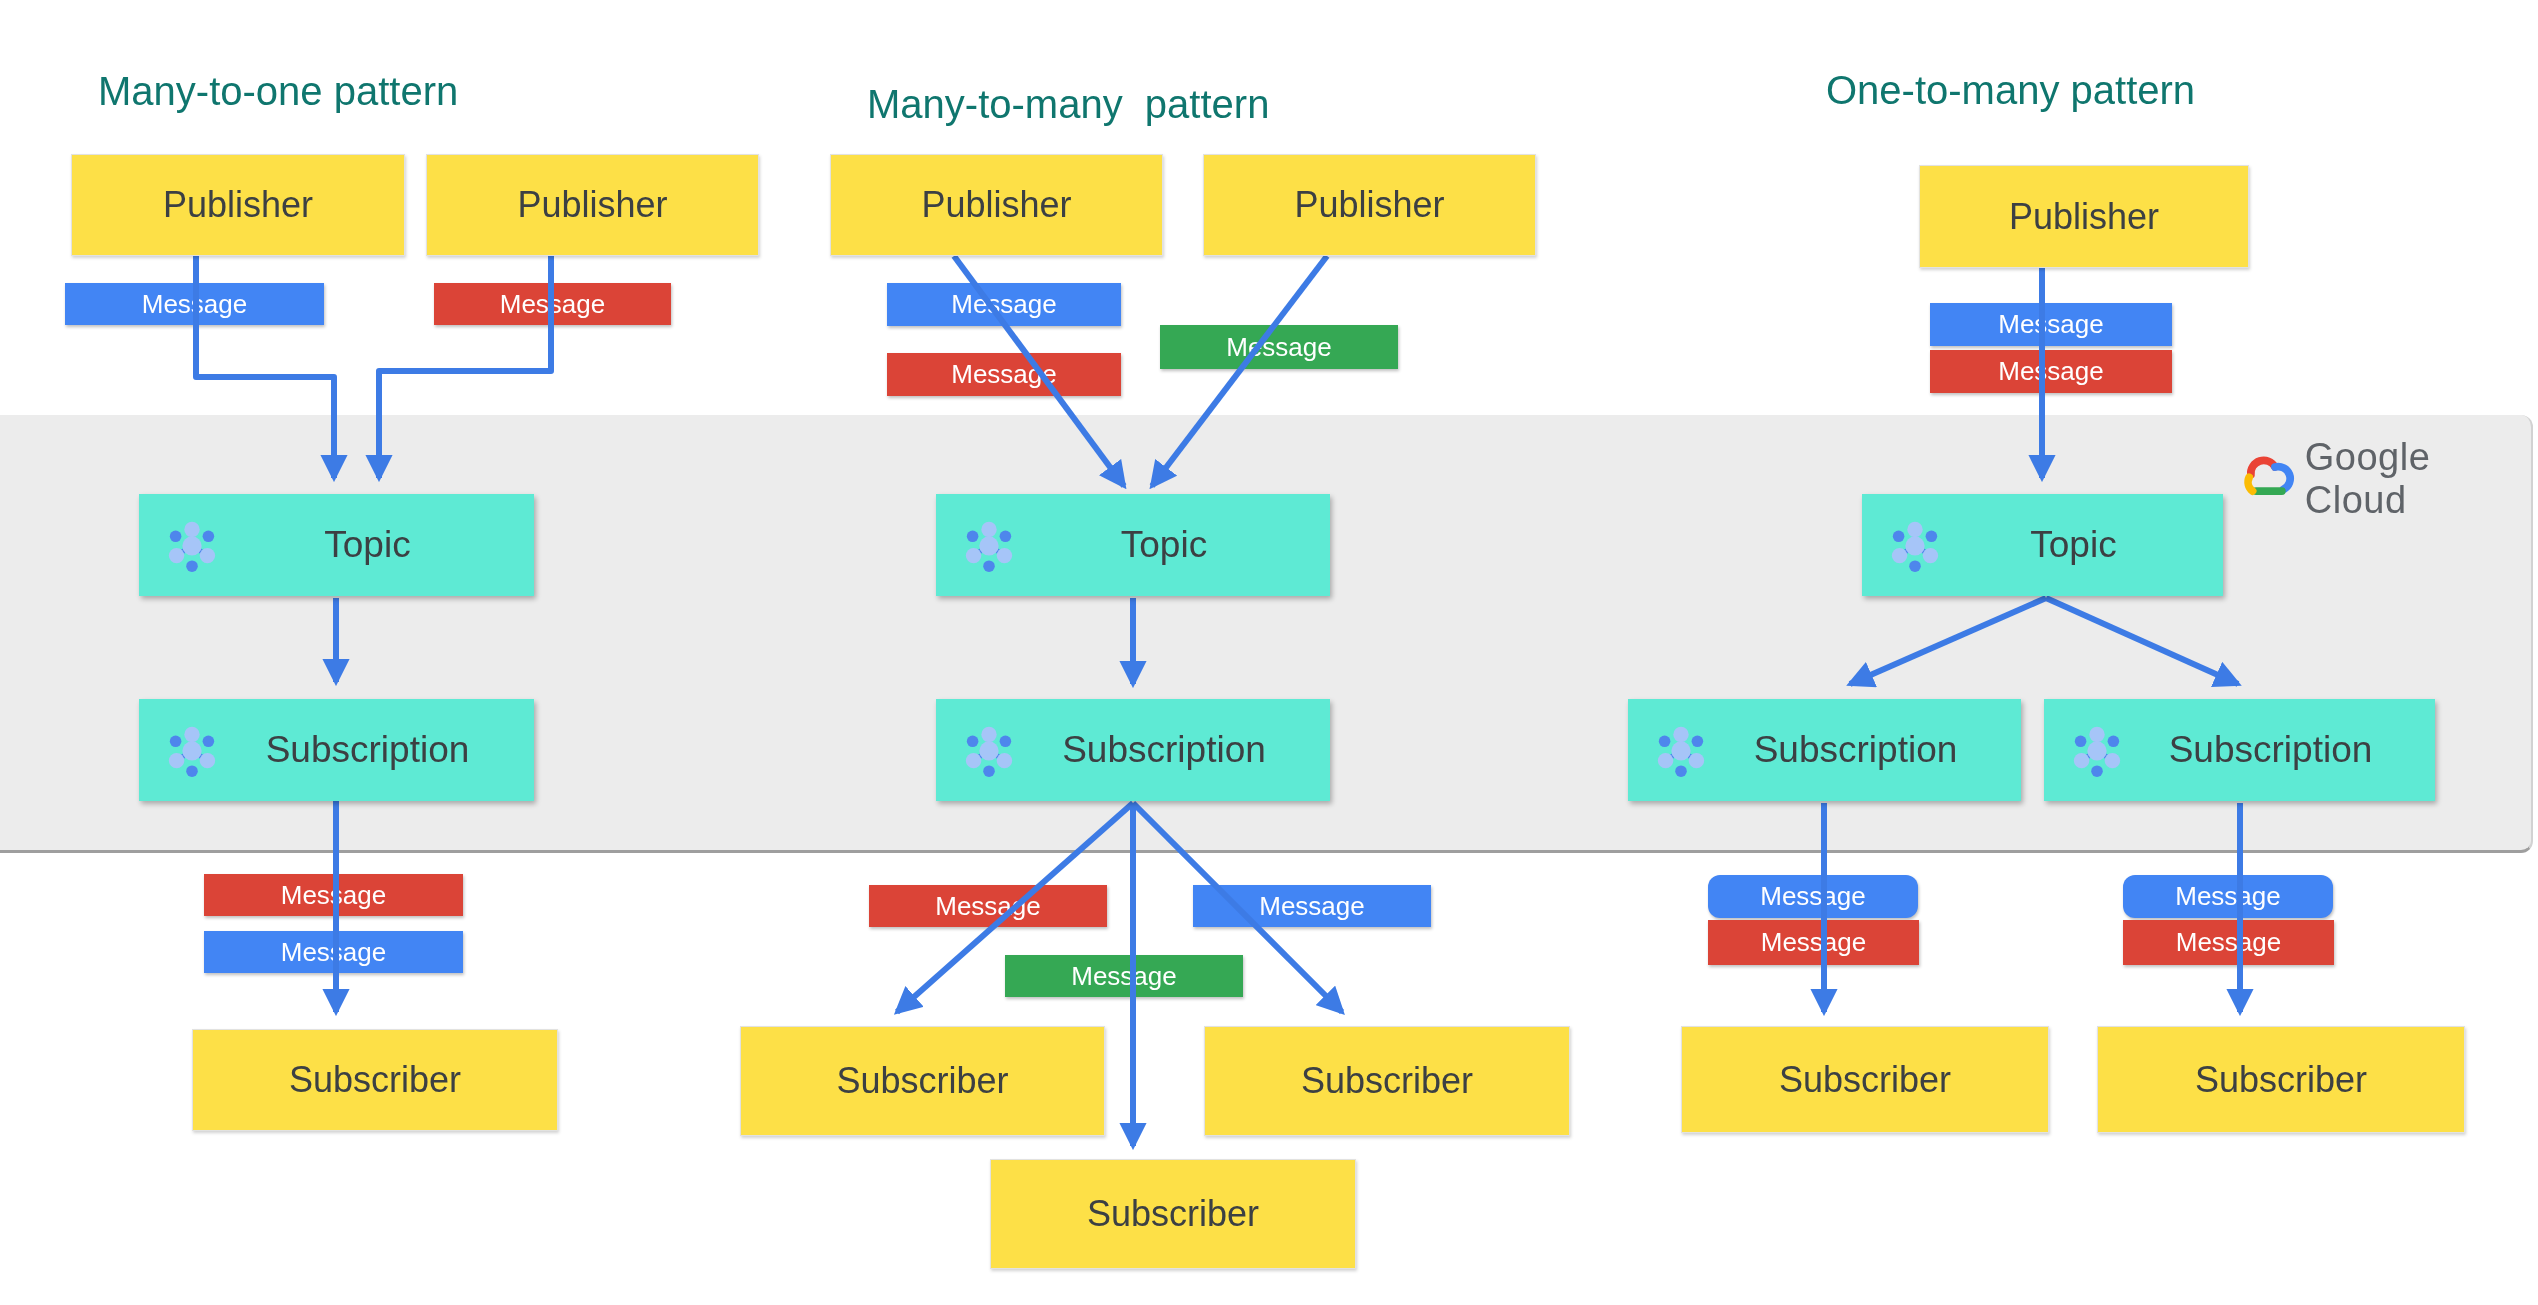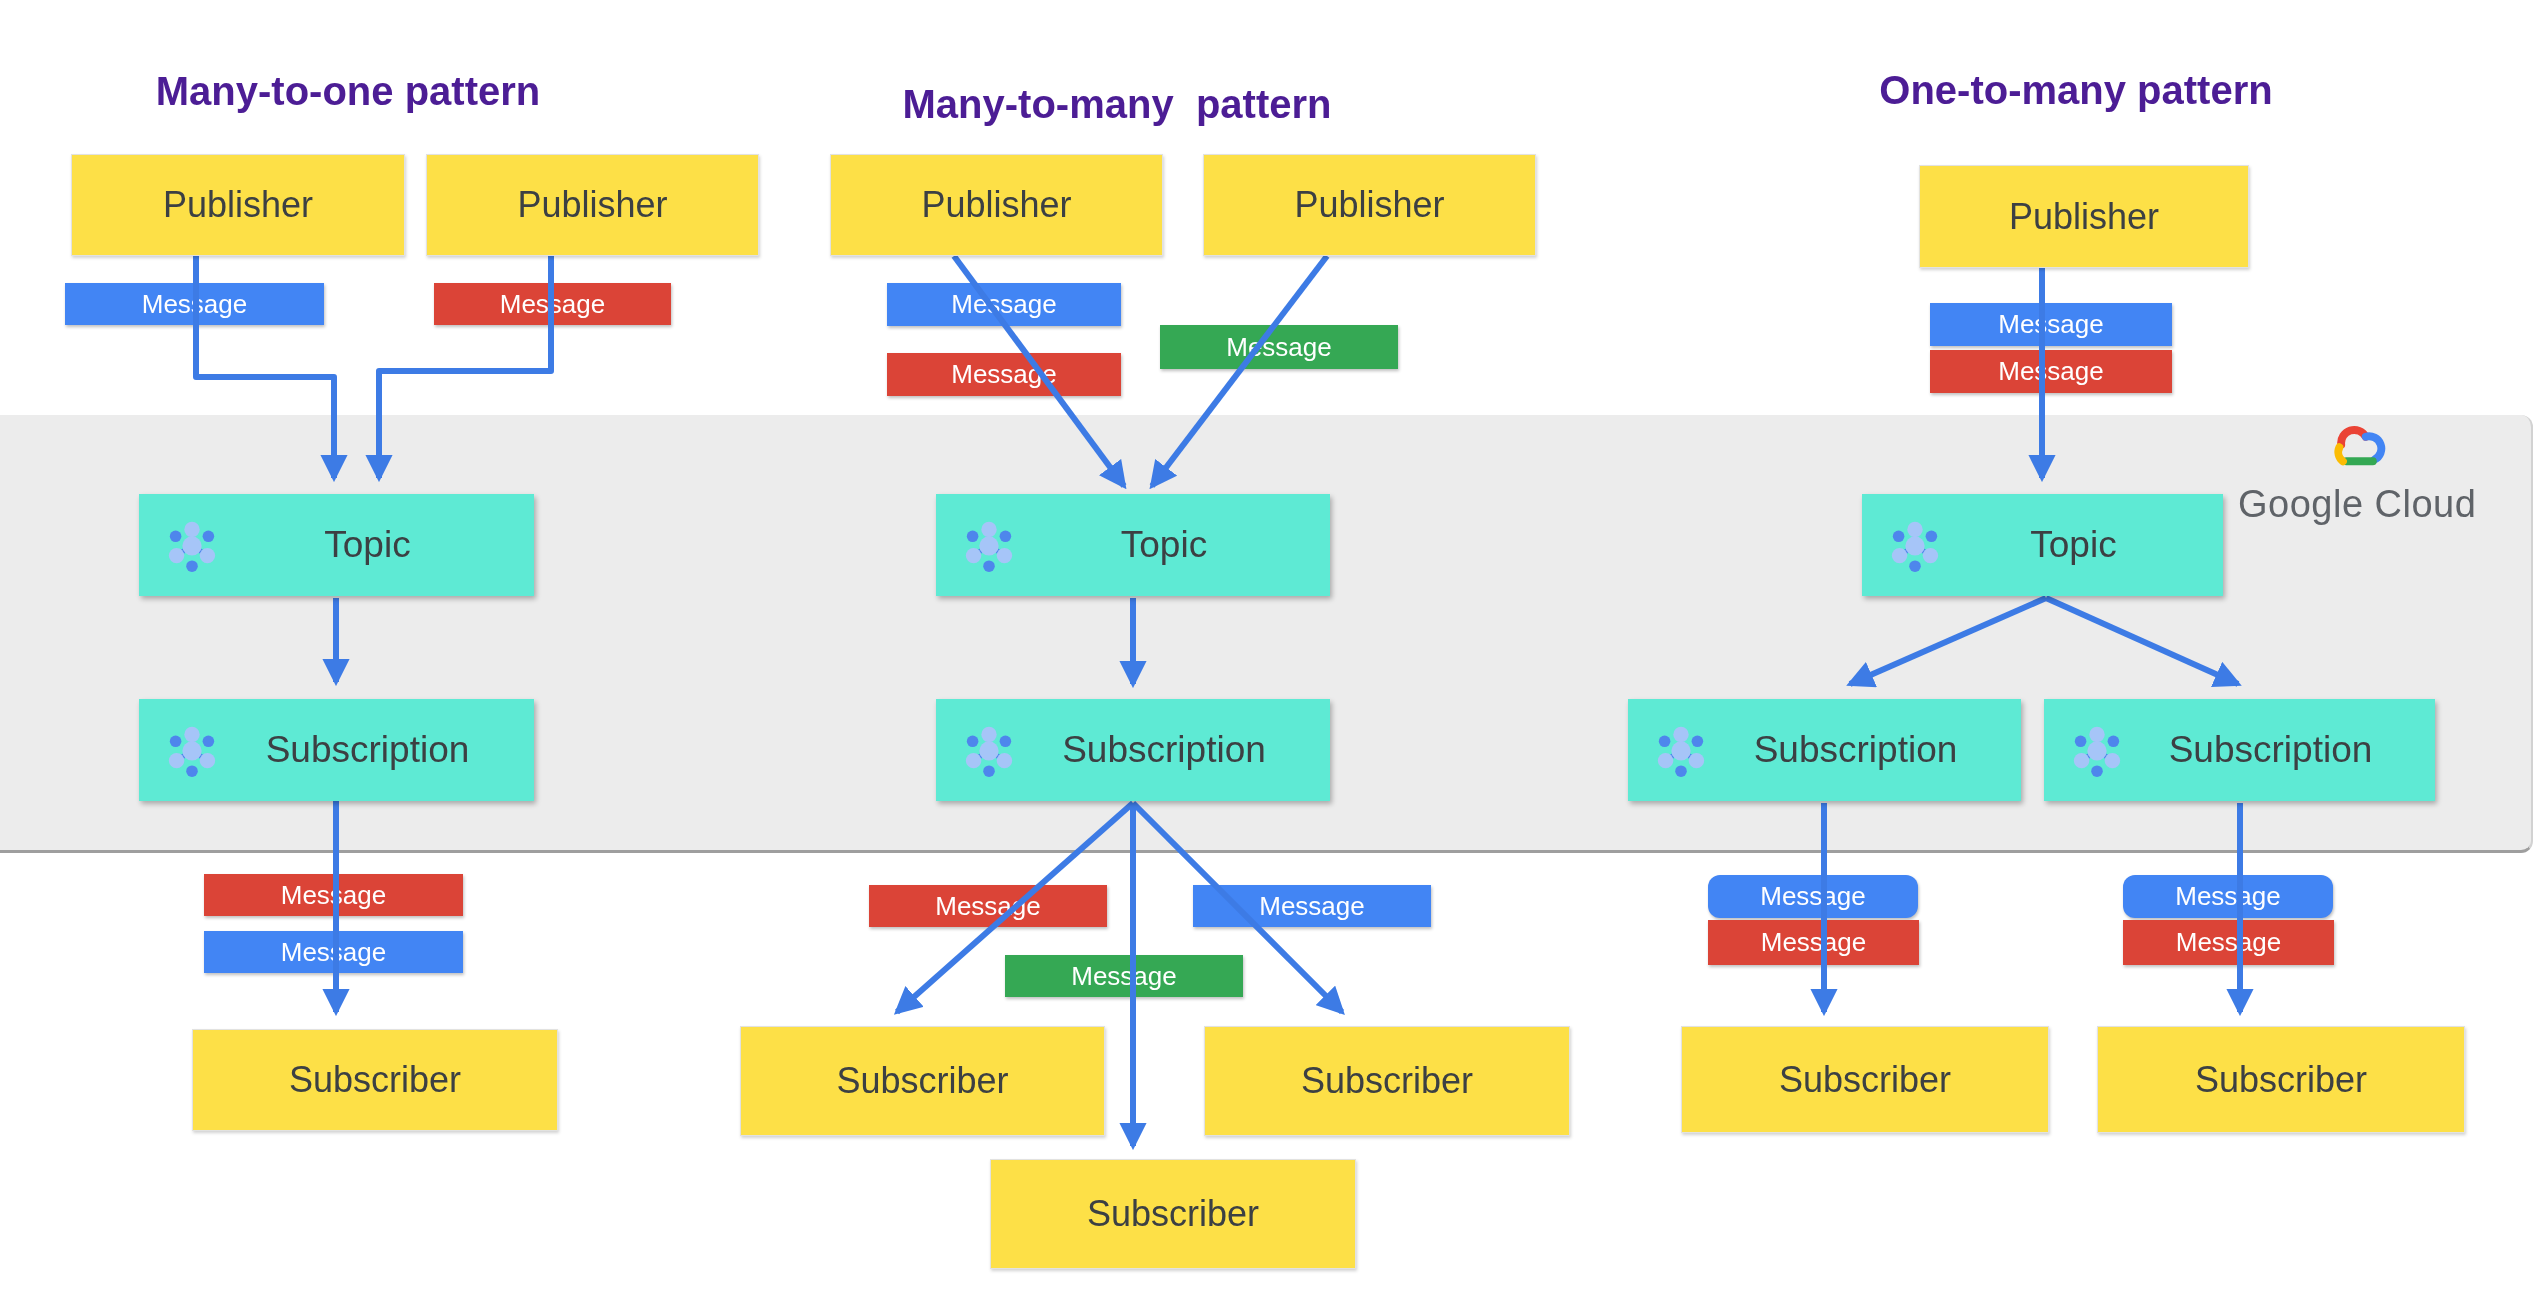--- a/index.html
+++ b/index.html
@@ -7,22 +7,22 @@
     position:relative;width:2538px;height:1305px;background:#ffffff;overflow:hidden;
     font-family:"Liberation Sans",sans-serif;
   }
   .band{
     position:absolute;left:0;top:415px;width:2533px;height:438px;
     background:#ececec;box-sizing:border-box;
     border-right:2px solid #d2d2d2;border-bottom:3px solid #9e9e9e;
     border-radius:0 12px 12px 0;
   }
   .title{
-    position:absolute;width:500px;text-align:center;white-space:pre;
-    font-size:40px;color:#4c1d95;line-height:46px;letter-spacing:0;font-weight:bold;
+    position:absolute;width:500px;white-space:pre;
+    font-size:40px;color:#0f766e;line-height:46px;letter-spacing:0;
   }
   .node{
     position:absolute;display:flex;align-items:center;justify-content:center;
     box-sizing:border-box;color:#3c4043;
   }
   .node.gray{
     background:#fde047;border:1px solid #e2e2e0;
     box-shadow:1px 2px 3px rgba(0,0,0,0.18);
     font-size:36px;
     margin-left:42px;
@@ -36,21 +36,21 @@
   .badge{
     position:absolute;display:flex;align-items:center;justify-content:center;
     color:#ffffff;font-size:26px;box-shadow:1px 2px 3px rgba(0,0,0,0.25);
   }
   .badge.blue{background:#4285F4;}
   .badge.red{background:#DB4437;}
   .badge.green{background:#35A854;}
   .badge.rounded{border-radius:12px;}
   .wires{position:absolute;left:0;top:0;pointer-events:none;}
   .logo{
-    position:absolute;left:2238px;top:425px;display:flex;align-items:center;gap:10px;flex-direction:column;
+    position:absolute;left:2238px;top:436px;display:flex;align-items:center;gap:10px;
   }
   .logo .cloudsvg{width:58px;height:48px;}
   .logotext{font-size:38px;color:#5f6368;letter-spacing:0.5px;}
   .hidden-defs{position:absolute;width:0;height:0;}
 </style>
 </head>
 <body>
 
 <div class="canvas">
 

